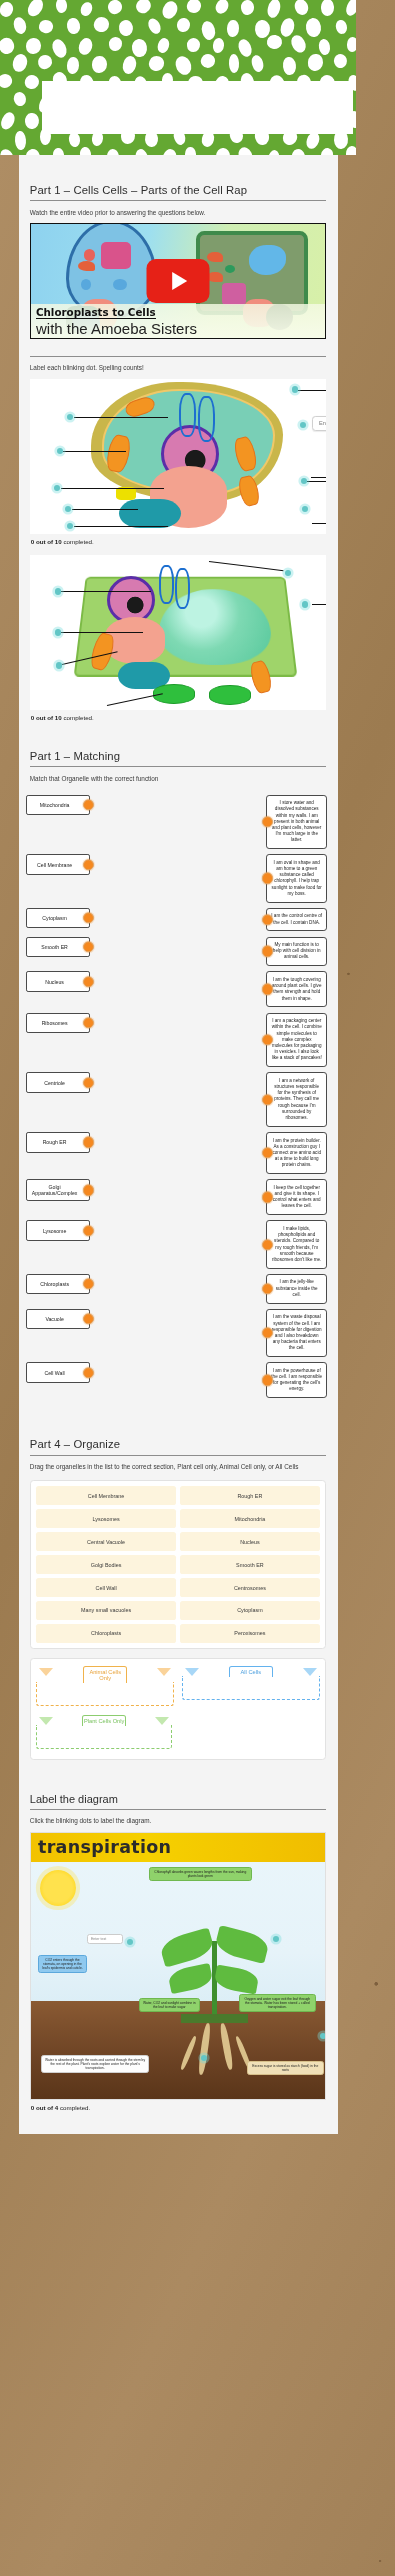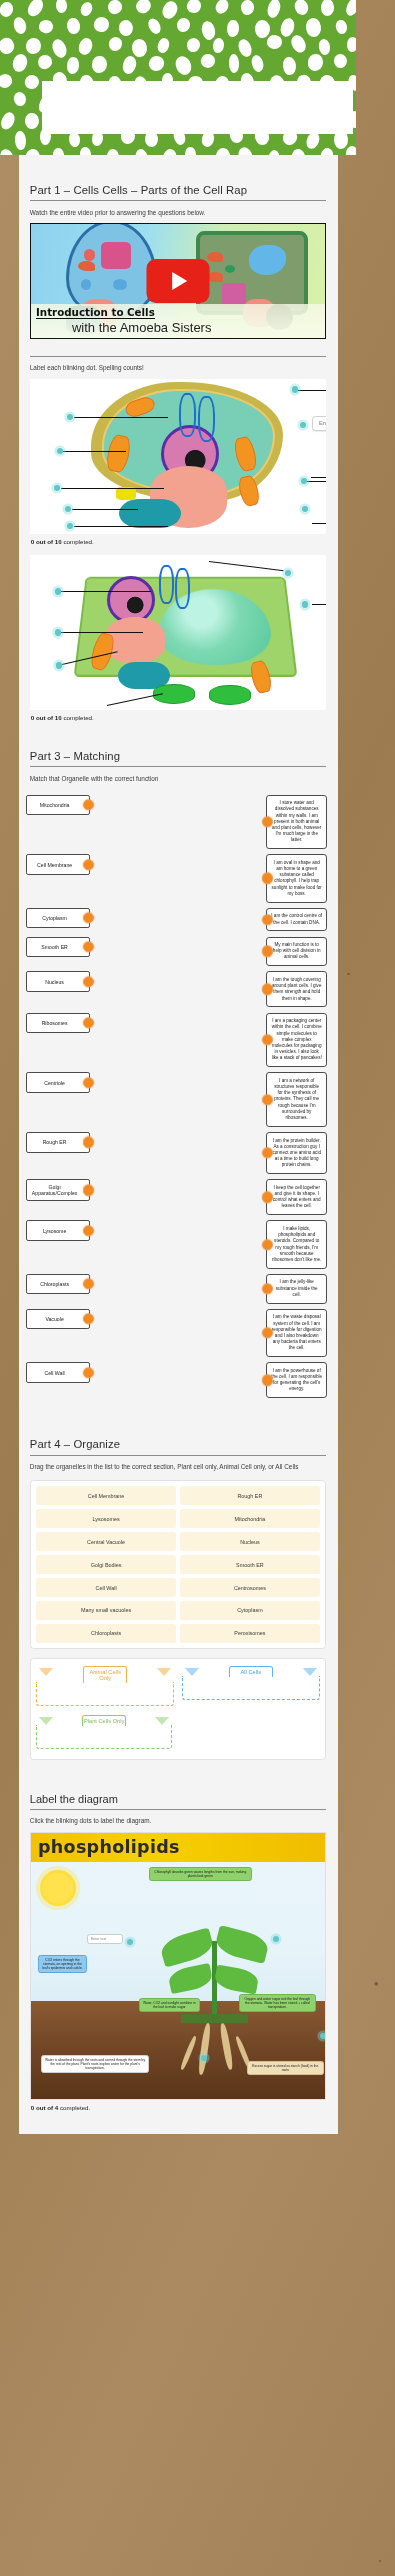--- a/index.html
+++ b/index.html
@@ -79,21 +79,21 @@
     border-left:15.5px solid #fff; border-top:9.3px solid transparent;
     border-bottom:9.3px solid transparent;
   }
   .vtitle{
     position:absolute; left:0; right:0; bottom:0; height:34px;
     background:linear-gradient(180deg,rgba(245,250,228,.82),rgba(248,252,235,.96));
     padding:2.6px 5.2px;
   }
   .vtitle .t1{ font-family:"DejaVu Sans", sans-serif; font-weight:700; font-size:10.3px; color:#111;
     border-bottom:1.5px double #111; display:inline-block; line-height:1.05;}
-  .vtitle .t2{ font-size:13px; color:#222; margin-top:1px;margin-left:36px;}
+  .vtitle .t2{ font-size:15px; color:#222; margin-top:1px;}
 
   
   .diagram{
     position:relative; background:#fff; width:100%; height:124px; overflow:hidden;
   }
   .dot{
     position:absolute; width:6.7px; height:6.7px; border-radius:50%;
     background:#63c6c6; box-shadow:0 0 0 2.6px rgba(120,220,220,.38);
   }
   .lline{ position:absolute; height:1px; background:#111; }
@@ -395,21 +395,21 @@
       <div class="org" style="left:14%;top:76%;width:28px;height:25px;background:#2f79c4;border-radius:50%;"></div>
       <div class="org" style="left:60%;top:24%;width:15.5px;height:10.3px;background:#e4603a;border-radius:50% 50% 20% 50%;"></div>
       <div class="org" style="left:60%;top:42%;width:15.5px;height:10.3px;background:#e4603a;border-radius:50% 50% 20% 50%;"></div>
       <div class="org" style="left:66%;top:36%;width:10.3px;height:8.2px;background:#2c9a5c;"></div>
       <div class="org" style="left:74%;top:18%;width:37px;height:30px;background:#62b7e8;border-radius:48% 40% 52% 44%;"></div>
       <div class="org" style="left:65%;top:52%;width:24px;height:21.6px;background:#cf5fa0;border-radius:18%;"></div>
       <div class="org" style="left:72%;top:66%;width:32px;height:28px;background:#f08d7e;border-radius:40%;"></div>
       <div class="org" style="left:80%;top:70%;width:27px;height:26px;background:#47654a;border-radius:50%;"></div>
       <div class="yt"></div>
       <div class="vtitle">
-        <div class="t1">Introduction to Cells</div>
+        <div class="t1">Chloroplasts to Cells</div>
         <div class="t2">with the Amoeba Sisters</div>
       </div>
     </div>
     <div class="spacer"></div>
   </div>
 
   <div class="card">
     <div class="rule"></div>
     <p class="instr">Label each blinking dot. Spelling counts!</p>
 
@@ -495,21 +495,21 @@
       <div class="lline" style="left:314px;top:106px;width:47px;transform:rotate(26deg);transform-origin:left center"></div>
 
     </div>
     <div class="done">
       <b>0 out of 10</b><span> completed.</span>
     </div>
     <div class="spacer"></div>
   </div>
 
   <div class="card">
-    <h2 class="part">Part 3 – Matching</h2>
+    <h2 class="part">Part 1 – Matching</h2>
     <div class="rule"></div>
     <p class="instr">Match that Organelle with the correct function</p>
     <div class="match" id="match-list">
         <div class="mrow" style="margin-bottom: 5.2px;">
           <div class="mleft">
             <span>Mitochondria</span>
             <div class="knob l"></div>
           </div>
           <div class="mright"><div class="knob r"></div><span>I store water and dissolved substances within my walls. I am present in both animal and plant cells, however I'm much large in the latter.</span></div>
         </div>
@@ -652,21 +652,21 @@
 
   <div class="card label-sec">
     <h3>Label the diagram</h3>
     <div class="rule"></div>
     <p class="instr">Click the blinking dots to label the diagram.</p>
 
     <div class="photo">
       <div class="sky"></div>
       <div class="soil"></div>
       <div class="banner">
-        <span>phospholipids</span>
+        <span>transpiration</span>
       </div>
       <div class="sun"></div>
 
       <div class="stem"></div>
       <div class="leaf" style="left:130px;top:101px;width:52px;height:27px;transform:rotate(-16deg)"></div>
       <div class="leaf" style="left:185px;top:98px;width:52px;height:27px;transform:rotate(14deg) scaleX(-1)"></div>
       <div class="leaf" style="left:138px;top:134px;width:43px;height:23px;transform:rotate(-12deg)"></div>
       <div class="leaf" style="left:184px;top:135px;width:43px;height:23px;transform:rotate(10deg) scaleX(-1)"></div>
       <div class="pot"></div>
       <div class="root" style="left:170px;top:190px;width:7.2px;height:52px;transform:rotate(8deg)"></div>

